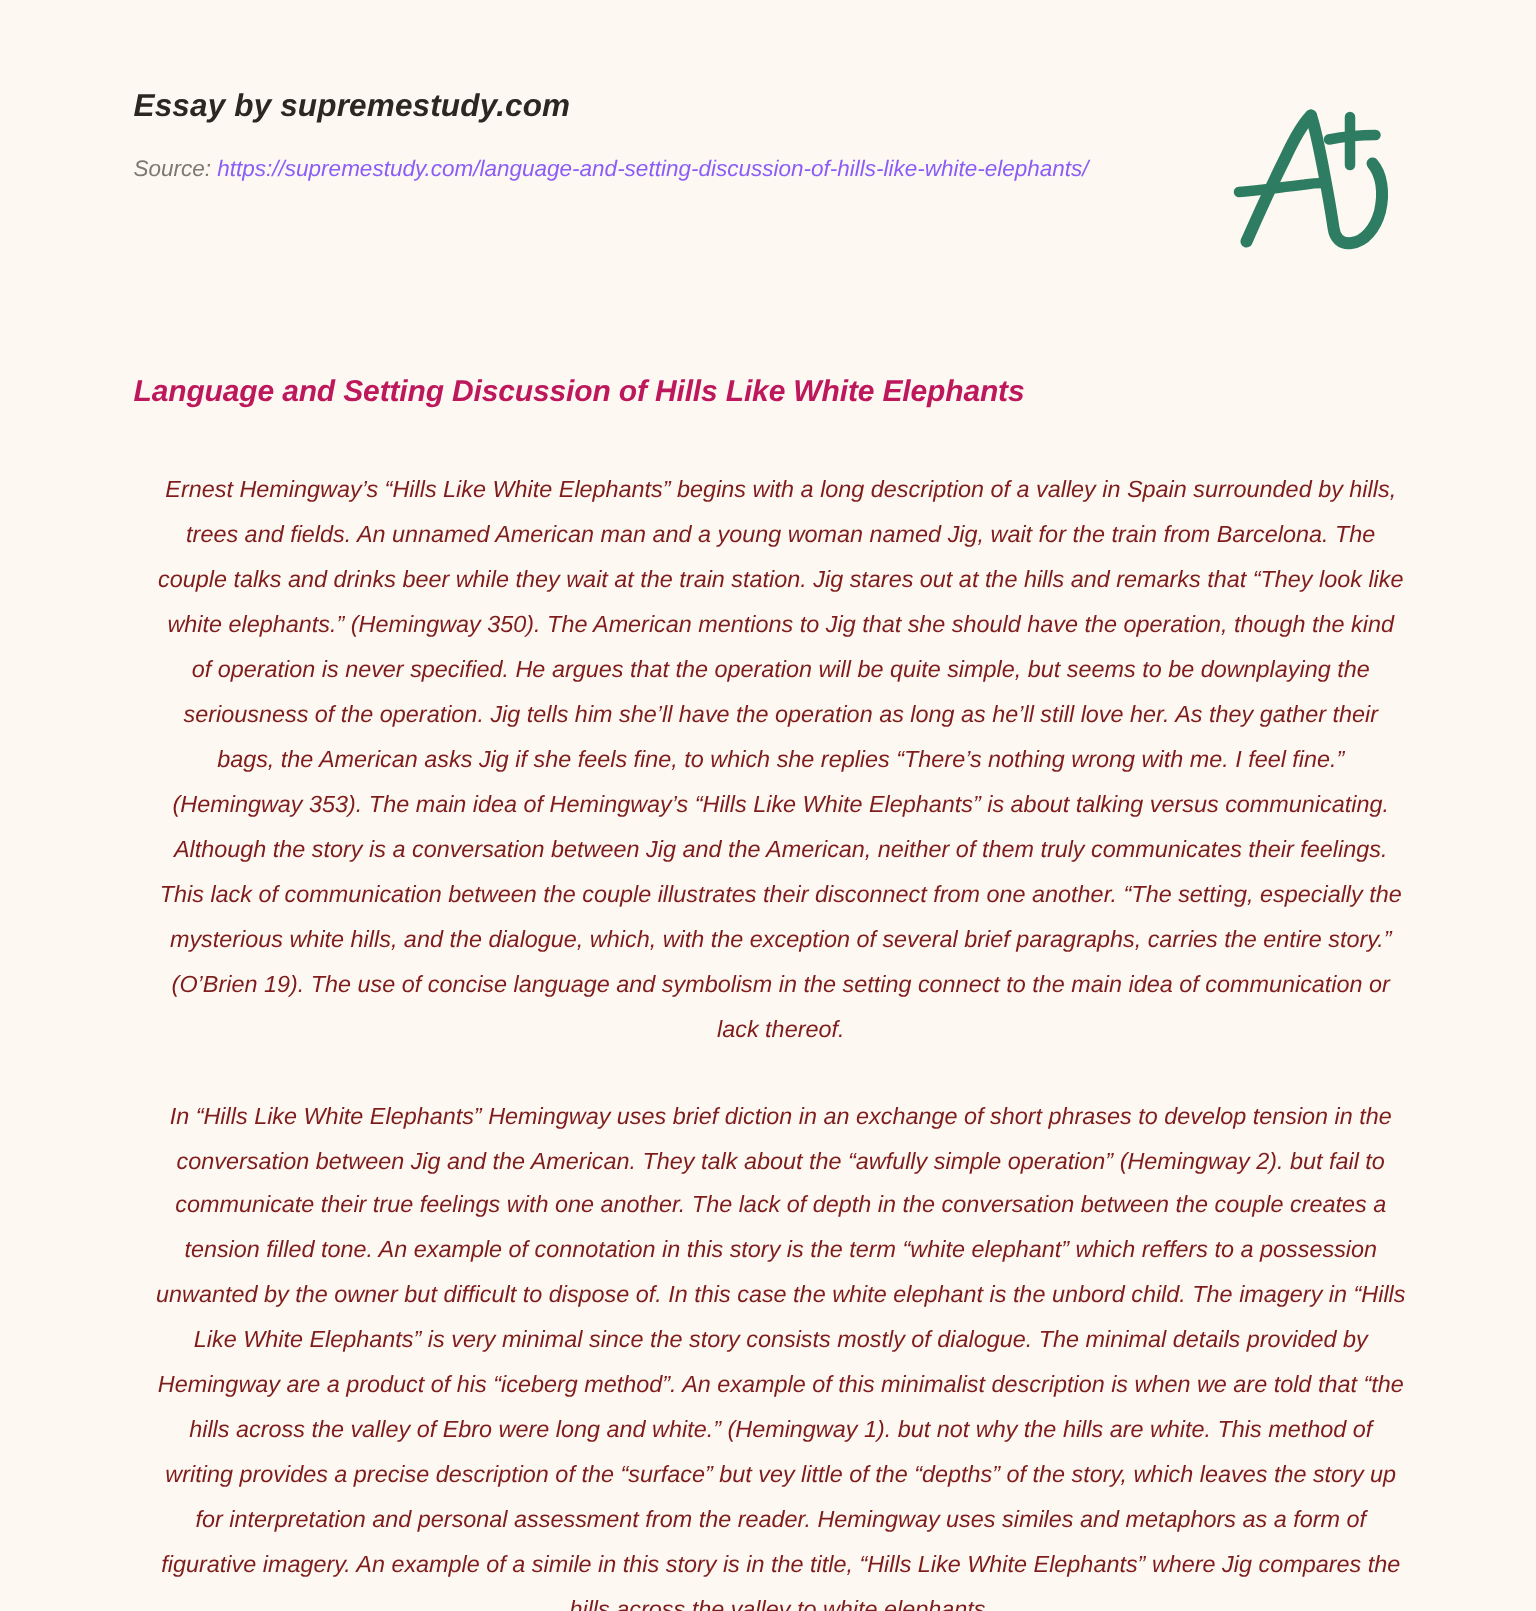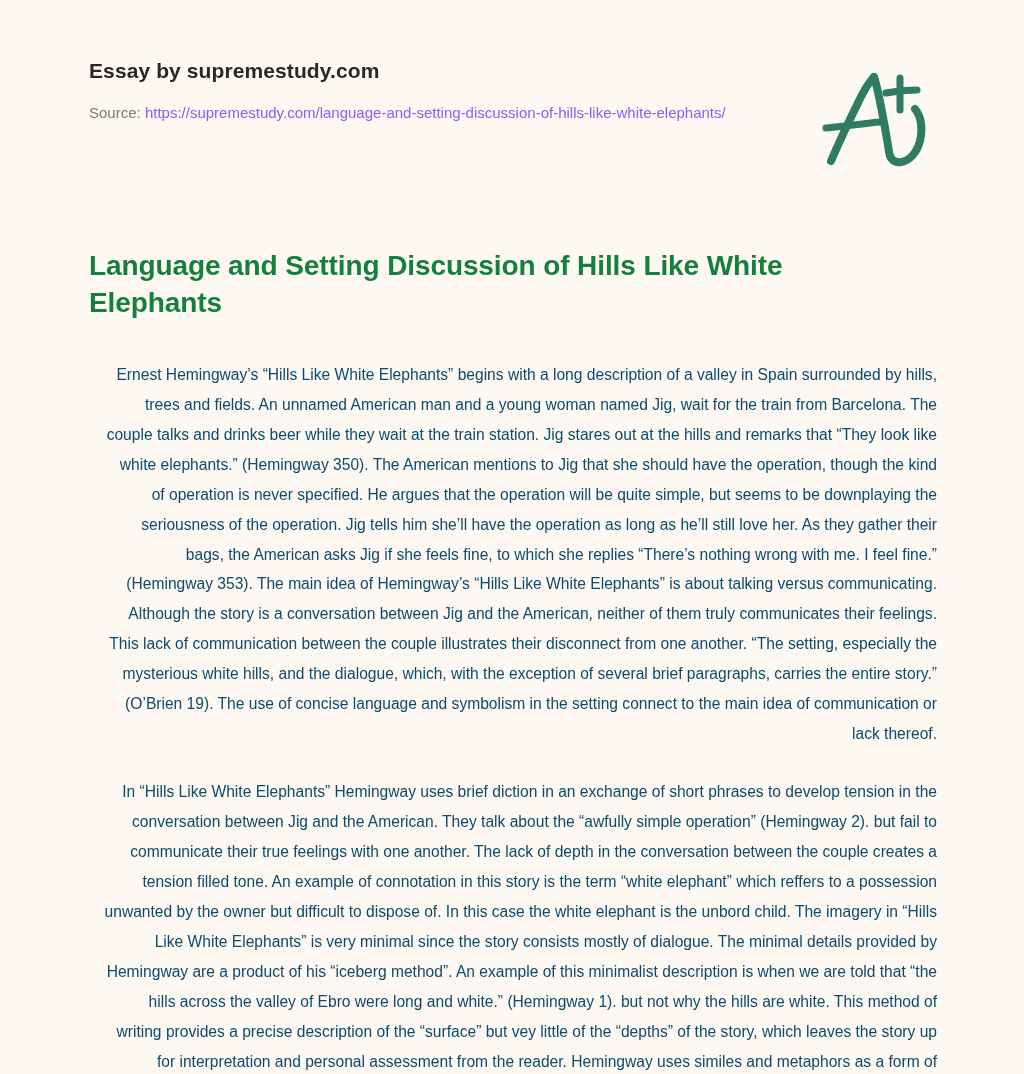--- a/index.html
+++ b/index.html
@@ -15,20 +15,21 @@
     font-family: "Liberation Sans", sans-serif;
     -webkit-font-smoothing: antialiased;
   }
 
   .page {
     position: relative;
     width: 1024px;
     height: 1074px;
     background: #fdf9f2;
     box-sizing: border-box;
+    font-style: italic;
   }
 
   
   .header {
     position: absolute;
     left: 0;
     top: 0;
     width: 1024px;
     height: 196px;
     box-sizing: border-box;
@@ -85,38 +86,38 @@
   
   .article {
     position: absolute;
     left: 89px;
     top: 248px;
     width: 848px;
   }
 
   .article-title {
     margin: 0 0 0 0;
-    font-size: 28px;
+    font-size: 20px;
     line-height: 1.32;
     font-weight: bold;
-    color: #15803d;
+    color: #be185d;
     letter-spacing: -0.1px;
     max-width: 800px;
   }
 
   .body-copy {
     margin-top: 38px;
   }
 
   .body-copy p {
     margin: 0 0 28px 15px;
     font-size: 15.6px;
     line-height: 1.92;
-    color: #0c4a6e;
-    text-align: right;
+    color: #7f1d1d;
+    text-align: center;
   }
 
   .body-copy p:last-child {
     margin-bottom: 0;
   }
 </style>
 </head>
 <body>
 
 <div class="page">

